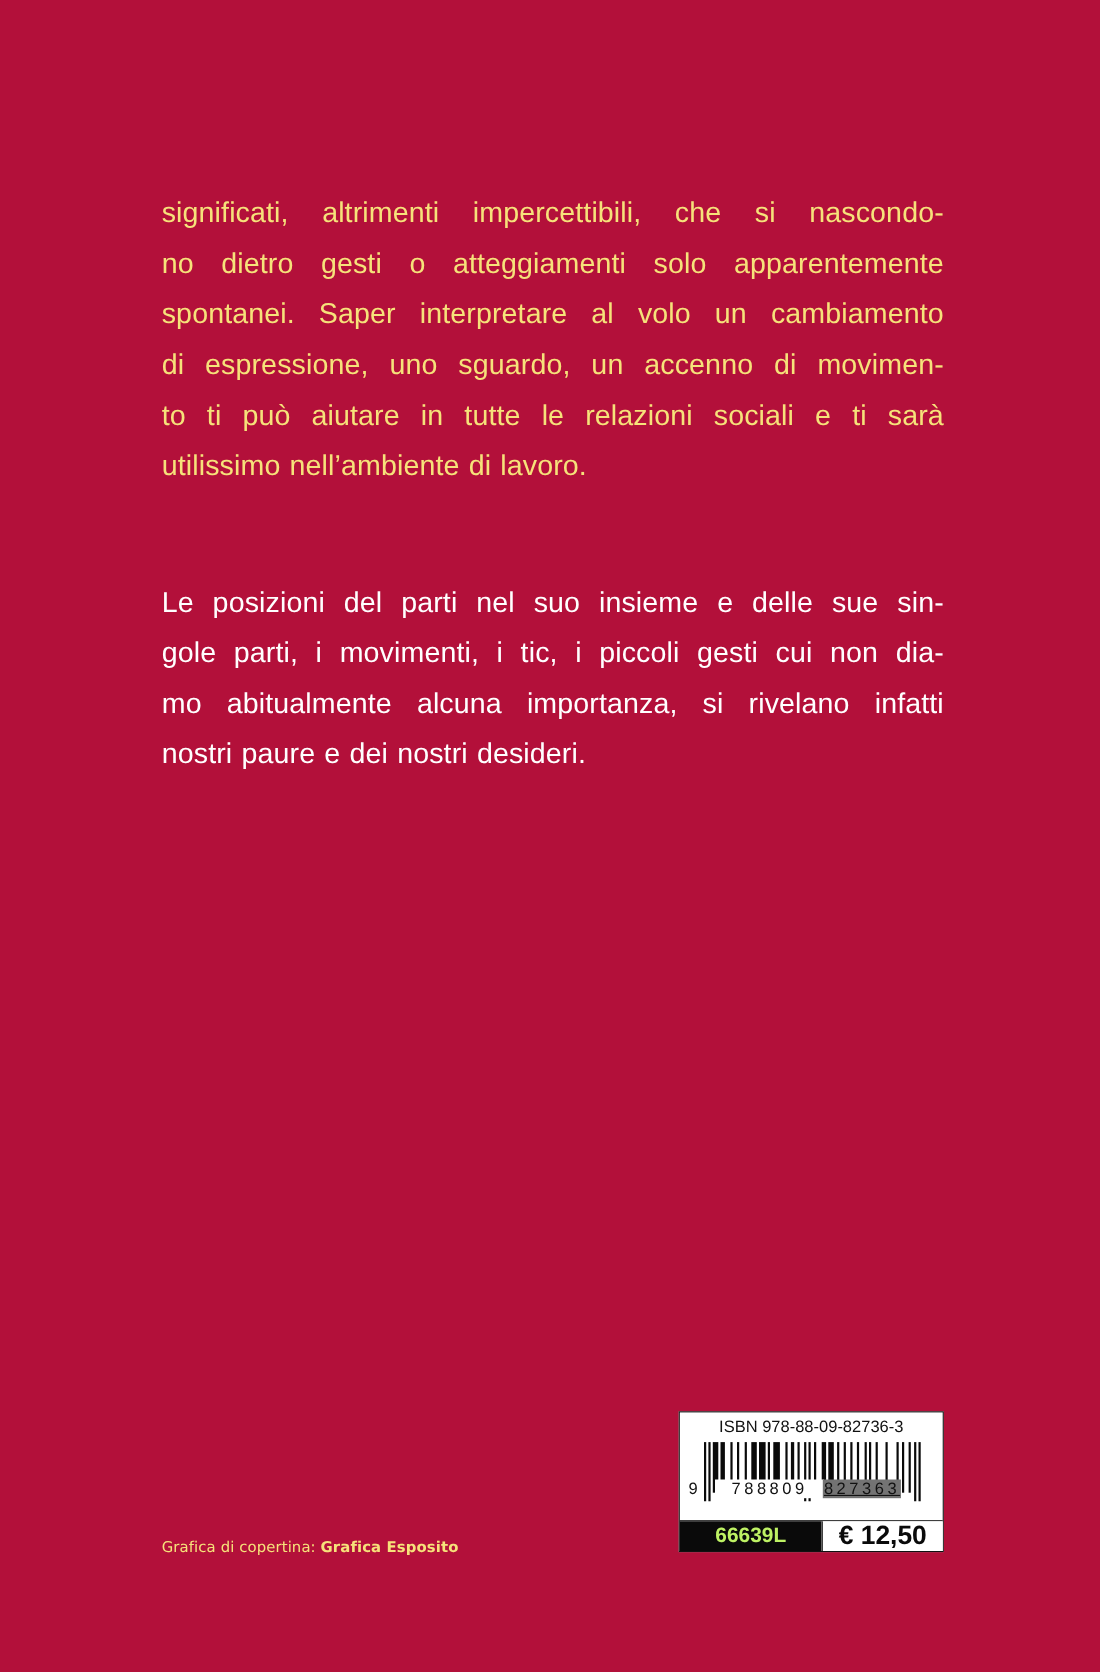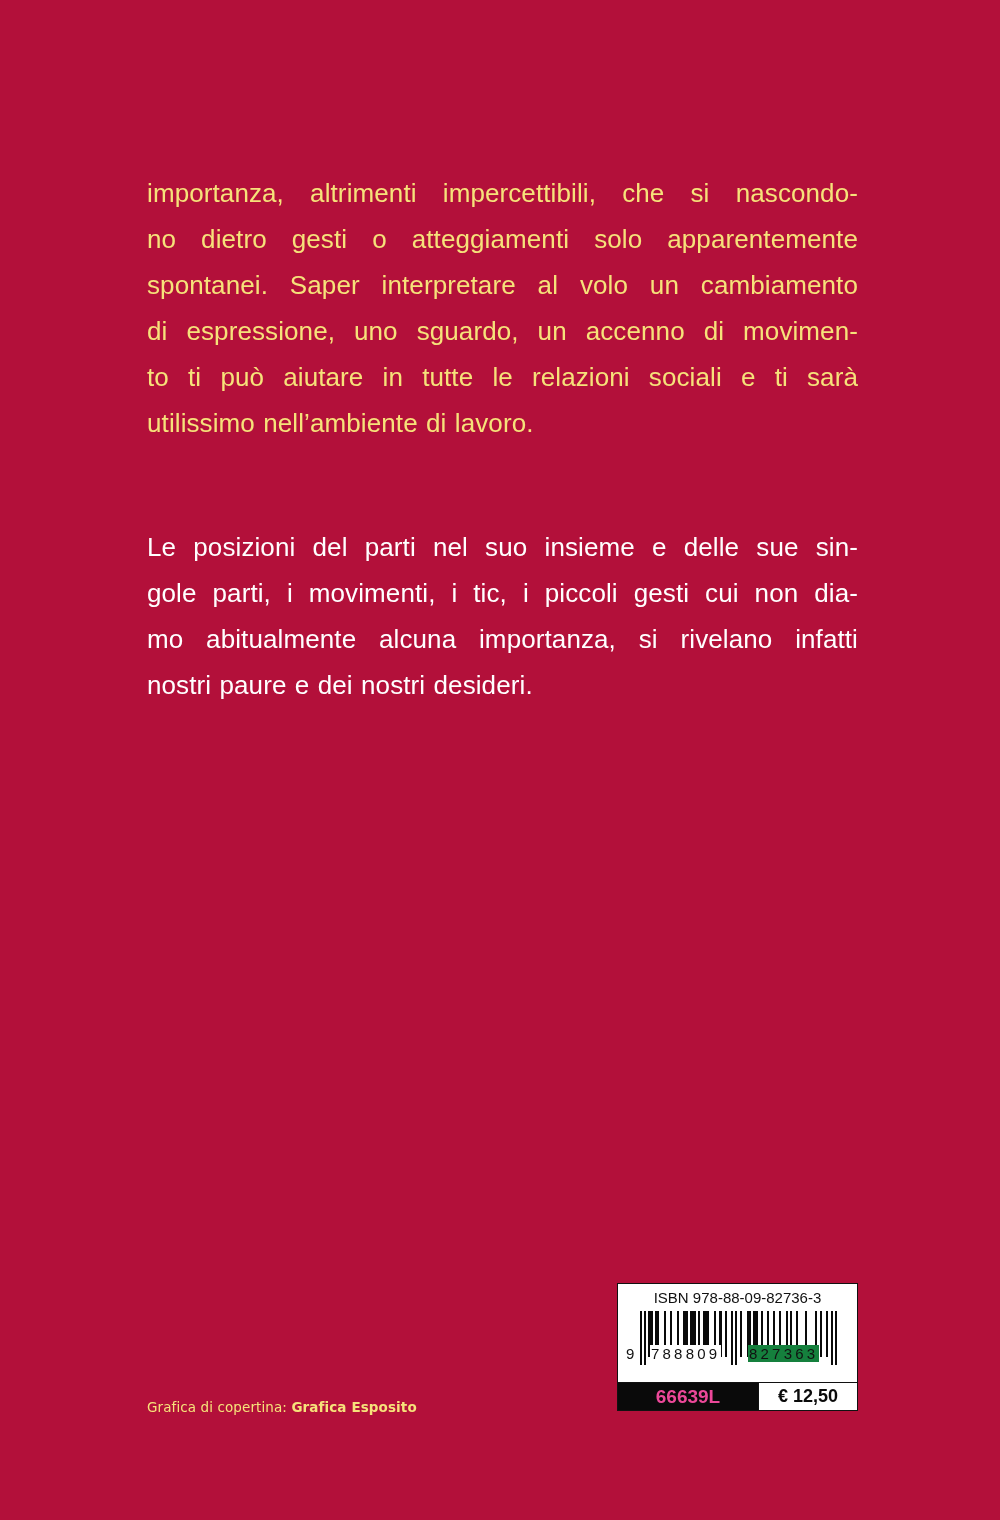--- a/index.html
+++ b/index.html
@@ -90,67 +90,68 @@
     }
     .digit-lead {
       position: absolute;
       left: 0;
       background: #fff;
     }
     .digit-g1 {
       position: absolute;
       left: 24px;
       background: #fff;
+      padding: 0 15px;
+    }
+    .digit-g2 {
+      position: absolute;
+      left: 122px;
+      background: #737373;
       padding: 0 1px;
-    }
-    .digit-g2 {
-      position: absolute;
-      left: 122px;
-      background: #15803d;
-      padding: 0 1px;
+      text-decoration: underline;
     }
     .price-row {
       position: absolute;
       left: 0;
       bottom: 0;
       width: 100%;
       height: 28px;
       display: flex;
       border-top: 1.5px solid #111;
       box-sizing: border-box;
     }
     .code-cell {
-      width: 140px;
+      width: 129px;
       background: #0a0a0a;
-      color: #ec4899;
+      color: #bef264;
       font-weight: bold;
       font-size: 19px;
       display: flex;
       align-items: center;
       justify-content: center;
       font-family: "Liberation Sans", sans-serif;
     }
     .price-cell {
       flex: 1;
       background: #ffffff;
       color: #0a0a0a;
       font-weight: bold;
-      font-size: 18px;
+      font-size: 24px;
       display: flex;
       align-items: center;
       justify-content: center;
       border-left: 1.5px solid #111;
       font-family: "Liberation Sans", sans-serif;
     }
   </style>
 </head>
 <body>
 
 <div class="blurb" id="para1">
-  <span class="line">importanza, altrimenti impercettibili, che si nascondo-</span>
+  <span class="line">significati, altrimenti impercettibili, che si nascondo-</span>
   <span class="line">no dietro gesti o atteggiamenti solo apparentemente</span>
   <span class="line">spontanei. Saper interpretare al volo un cambiamento</span>
   <span class="line">di espressione, uno sguardo, un accenno di movimen-</span>
   <span class="line">to ti può aiutare in tutte le relazioni sociali e ti sarà</span>
   <span class="line last">utilissimo nell’ambiente di lavoro.</span>
 </div>
 
 <div class="blurb" id="para2">
   <span class="line">Le posizioni del parti nel suo insieme e delle sue sin-</span>
   <span class="line">gole parti, i movimenti, i tic, i piccoli gesti cui non dia-</span>

